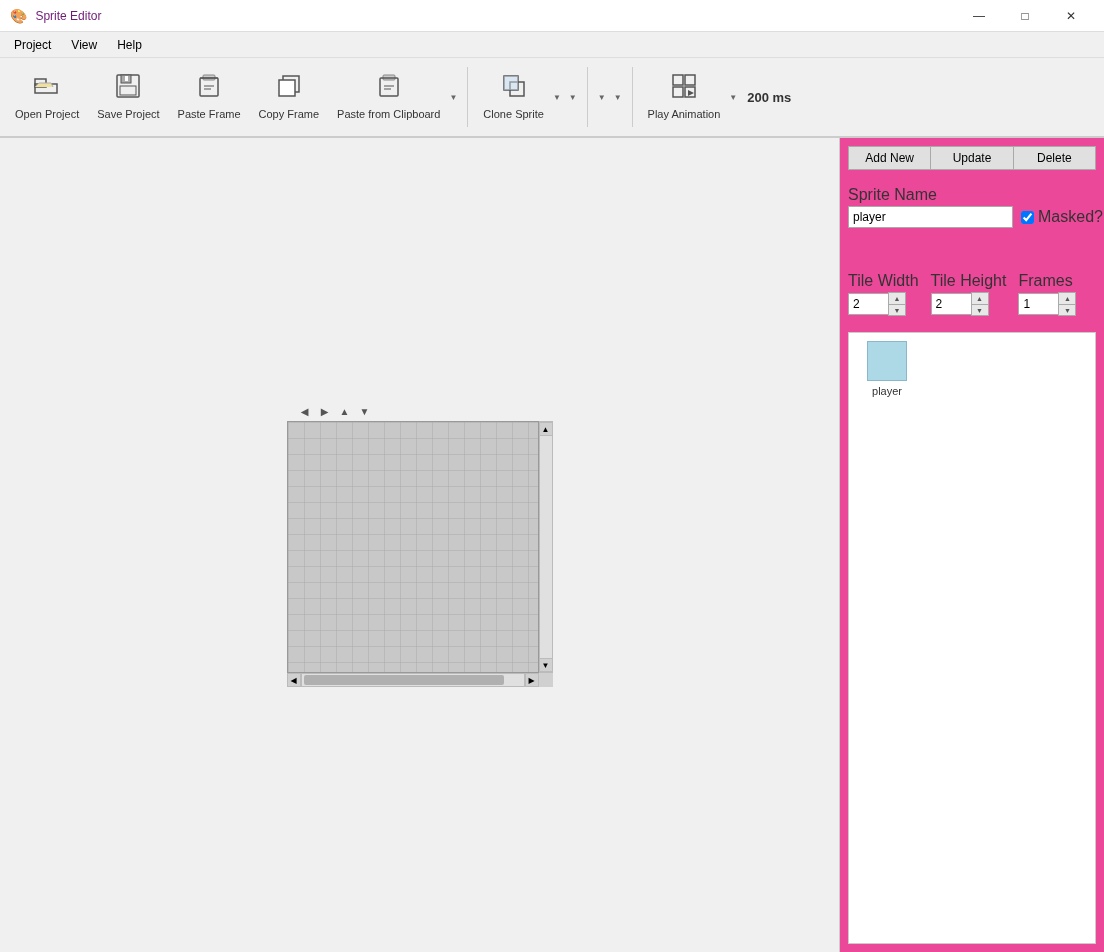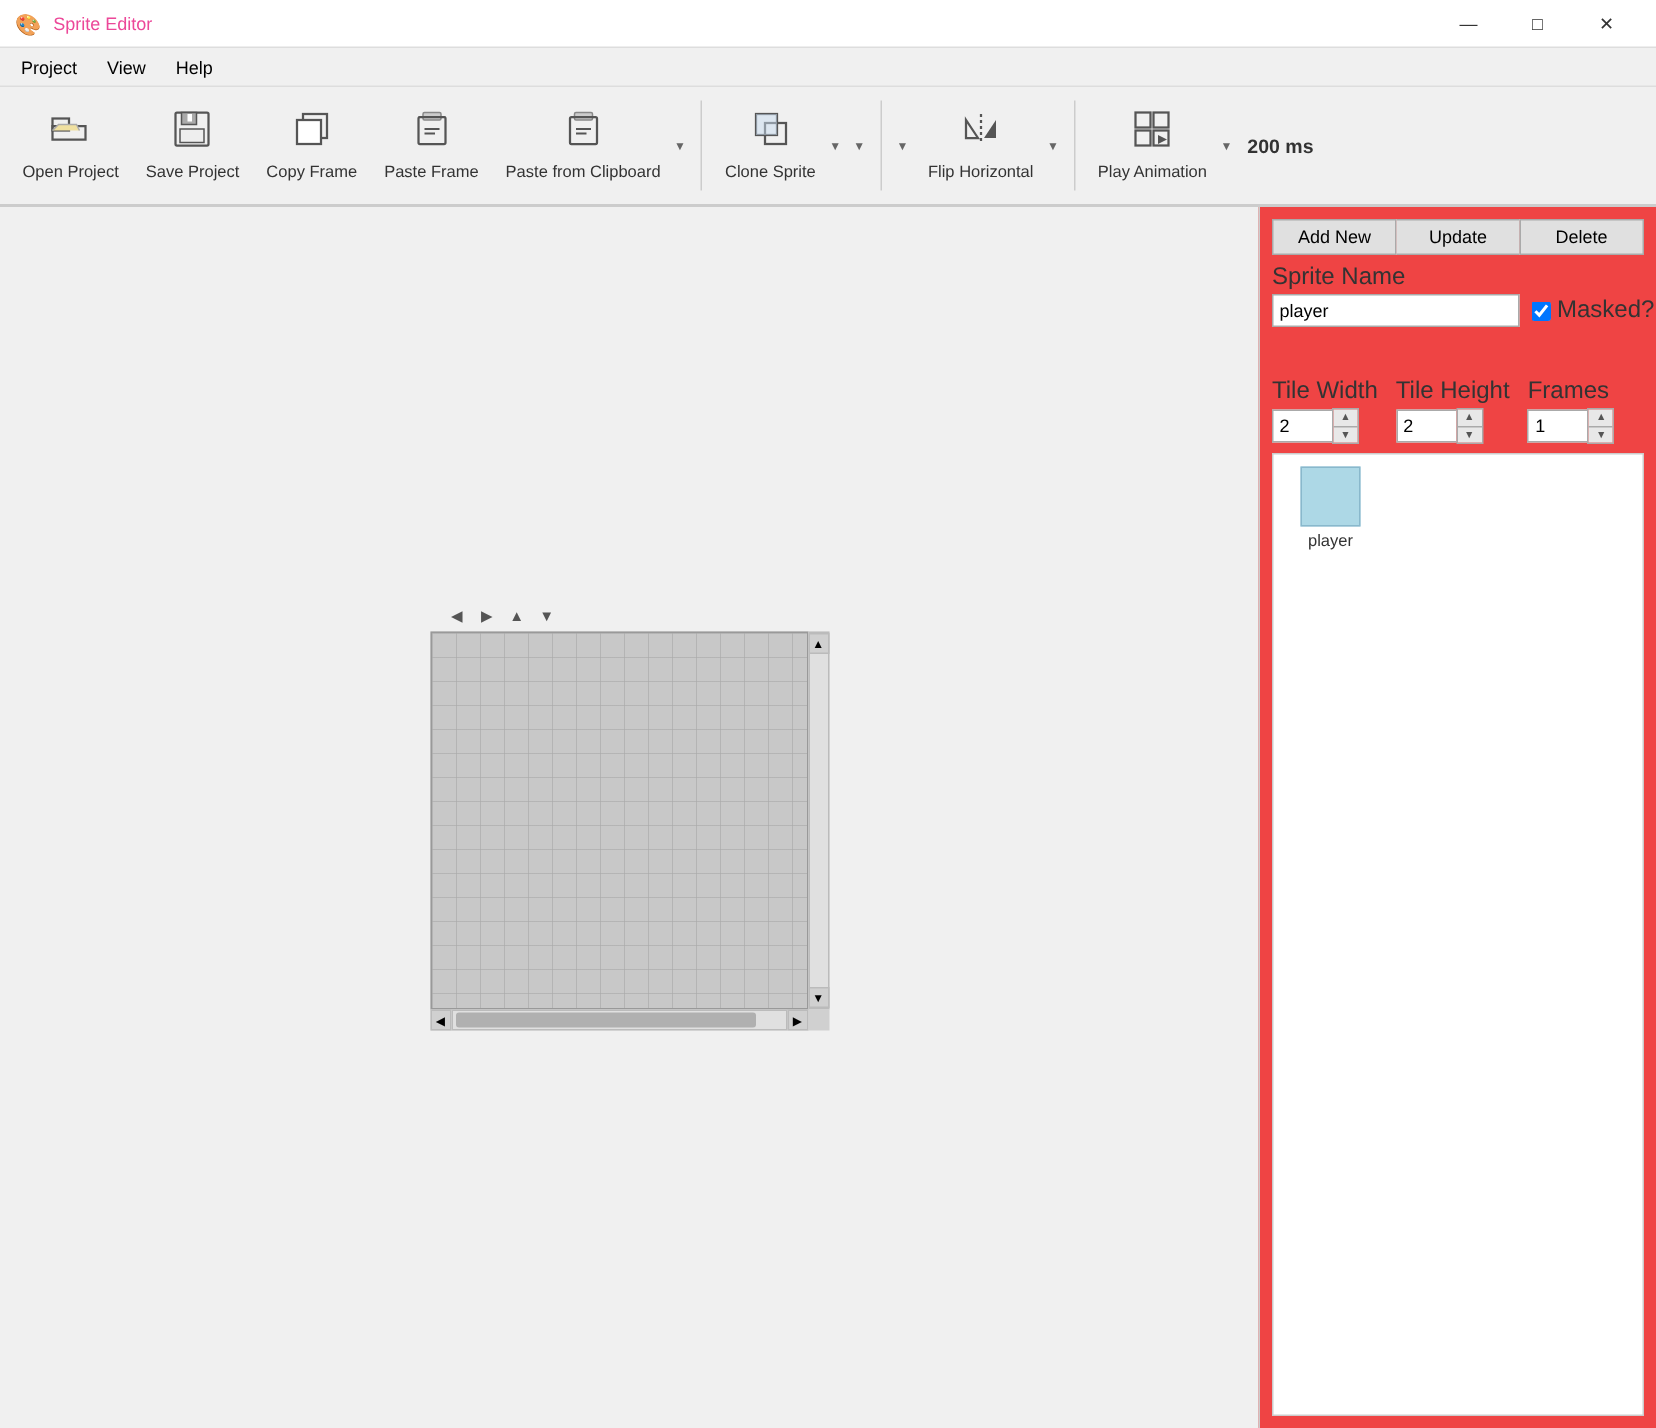--- a/index.html
+++ b/index.html
@@ -216,26 +216,26 @@
       display: flex;
       align-items: center;
       justify-content: center;
       font-size: 8px;
       cursor: pointer;
     }
 
     
     #right-panel {
       width: 265px;
-      background: #ef4444;
+      background: #ec4899;
       border-left: 1px solid #ccc;
       display: flex;
       flex-direction: column;
       padding: 8px;
-      gap: 6px;
+      gap: 16px;
     }
     #sprite-buttons {
       display: flex;
       gap: 0;
     }
     .sprite-btn {
       flex: 1;
       padding: 4px;
       border: 1px solid #aaa;
       background: #e0e0e0;
@@ -347,21 +347,21 @@
       font-size: 11px;
       color: #333;
       text-align: center;
     }
   </style>
 </head>
 <body>
 
 <div id="titlebar">
   <span style="font-size:14px;">🎨</span>
-  <span style="font-size:12px; color:#ec4899; flex:1;">Sprite Editor</span>
+  <span style="font-size:12px; color:#701a75; flex:1;">Sprite Editor</span>
   <div style="display:flex;">
     <button class="titlebar-btn">—</button>
     <button class="titlebar-btn">□</button>
     <button class="titlebar-btn close">✕</button>
   </div>
 </div>
 
 <div id="menubar">
   <div class="menu-item">Project</div>
   <div class="menu-item">View</div>
@@ -389,37 +389,37 @@
         <rect x="6" y="14" width="16" height="9" fill="#eee" stroke="#555" stroke-width="1"></rect>
         <rect x="11" y="4" width="3" height="5" fill="#fff"></rect>
       </svg>
     </span>
     <span class="toolbar-label">Save Project</span>
   </div>
 
   <div class="toolbar-btn">
     <span class="toolbar-icon">
       <svg width="28" height="28" viewBox="0 0 28 28">
-        <rect x="8" y="4" width="16" height="16" fill="none" stroke="#555" stroke-width="1.5"></rect>
-        <rect x="4" y="8" width="16" height="16" fill="#fff" stroke="#555" stroke-width="1.5"></rect>
-      </svg>
-    </span>
-    <span class="toolbar-label">Copy Frame</span>
-  </div>
-
-  <div class="toolbar-btn">
-    <span class="toolbar-icon">
-      <svg width="28" height="28" viewBox="0 0 28 28">
         <rect x="8" y="3" width="12" height="5" rx="1" fill="#ccc" stroke="#888" stroke-width="1"></rect>
         <rect x="5" y="6" width="18" height="18" rx="1" fill="none" stroke="#555" stroke-width="1.5"></rect>
         <line x1="5" y1="6" x2="23" y2="6" stroke="#555" stroke-width="1"></line>
         <path d="M9 14 h10 M9 17 h7" stroke="#555" stroke-width="1.2"></path>
       </svg>
     </span>
     <span class="toolbar-label">Paste Frame</span>
+  </div>
+
+  <div class="toolbar-btn">
+    <span class="toolbar-icon">
+      <svg width="28" height="28" viewBox="0 0 28 28">
+        <rect x="8" y="4" width="16" height="16" fill="none" stroke="#555" stroke-width="1.5"></rect>
+        <rect x="4" y="8" width="16" height="16" fill="#fff" stroke="#555" stroke-width="1.5"></rect>
+      </svg>
+    </span>
+    <span class="toolbar-label">Copy Frame</span>
   </div>
 
   <div class="toolbar-btn-with-arrow">
     <div class="toolbar-btn" style="min-width:64px;">
       <span class="toolbar-icon">
         <svg width="28" height="28" viewBox="0 0 28 28">
           <rect x="8" y="3" width="12" height="5" rx="1" fill="#ccc" stroke="#888" stroke-width="1"></rect>
           <rect x="5" y="6" width="18" height="18" rx="1" fill="none" stroke="#555" stroke-width="1.5"></rect>
           <path d="M9 14 h10 M9 17 h7" stroke="#555" stroke-width="1.2"></path>
         </svg>
@@ -449,30 +449,20 @@
     <div class="toolbar-btn-arrow">▼</div>
   </div>
 
   <div class="toolbar-separator"></div>
 
   <div class="toolbar-btn-with-arrow">
     <div class="toolbar-btn-arrow">▼</div>
   </div>
 
   <div class="toolbar-btn-with-arrow">
-    <div class="toolbar-btn">
-      <span class="toolbar-icon">
-        <svg width="28" height="28" viewBox="0 0 28 28">
-          <line x1="14" y1="4" x2="14" y2="24" stroke="#555" stroke-width="1.5" stroke-dasharray="2,2"></line>
-          <polygon points="4,8 4,20 12,20" fill="none" stroke="#555" stroke-width="1.5"></polygon>
-          <polygon points="24,8 24,20 16,20" fill="#555"></polygon>
-        </svg>
-      </span>
-      <span class="toolbar-label">Flip Horizontal</span>
-    </div>
     <div class="toolbar-btn-arrow">▼</div>
   </div>
 
   <div class="toolbar-separator"></div>
 
   <div class="toolbar-btn-with-arrow">
     <div class="toolbar-btn">
       <span class="toolbar-icon">
         <svg width="28" height="28" viewBox="0 0 28 28">
           <rect x="3" y="3" width="10" height="10" fill="none" stroke="#555" stroke-width="1.5"></rect>

